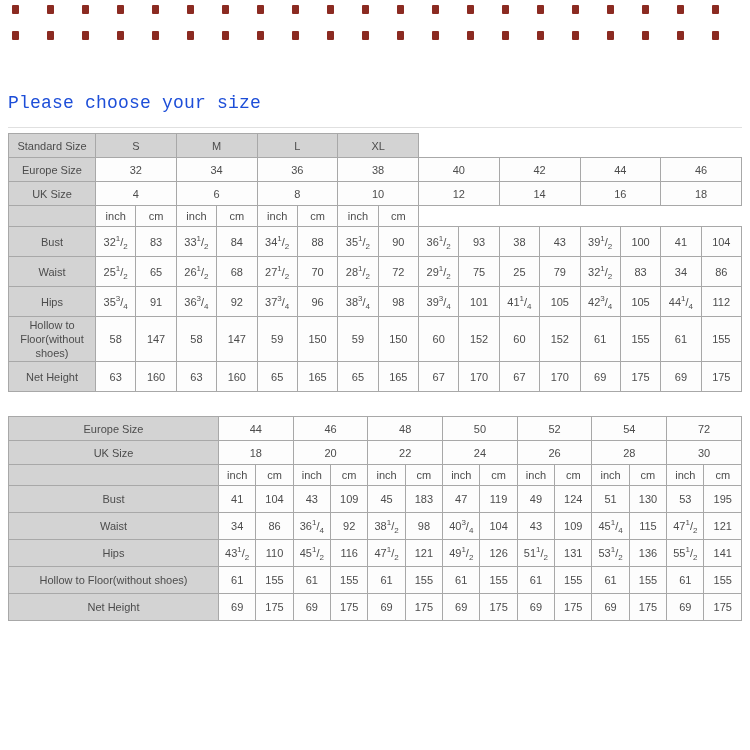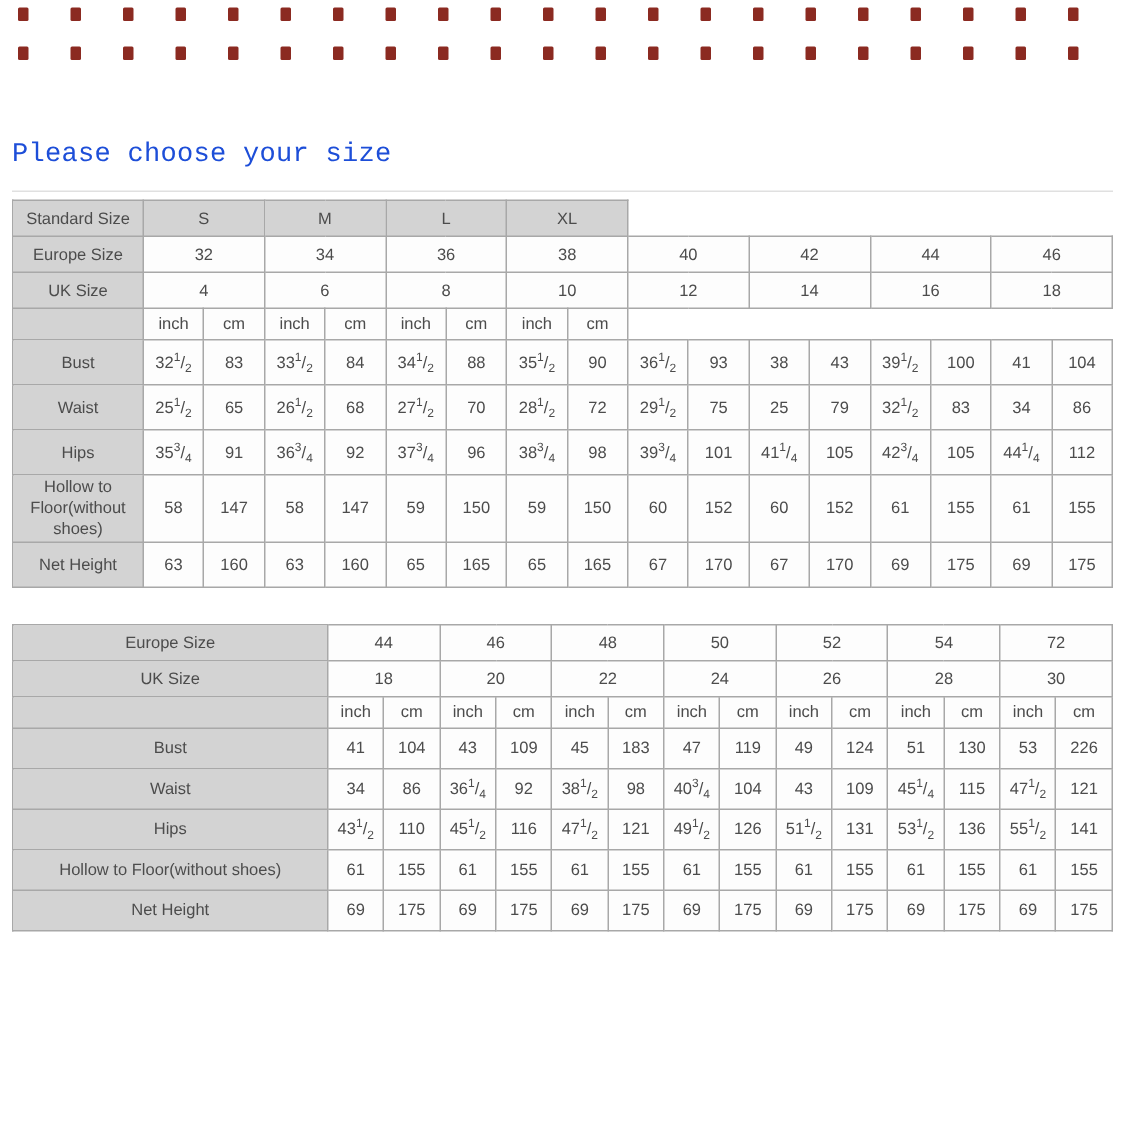--- a/index.html
+++ b/index.html
@@ -258,21 +258,21 @@
           <td>109</td>
           <td>45</td>
           <td>183</td>
           <td>47</td>
           <td>119</td>
           <td>49</td>
           <td>124</td>
           <td>51</td>
           <td>130</td>
           <td>53</td>
-          <td>226</td>
+          <td>195</td>
         </tr>
         <tr class="r-meas">
           <td class="hdr">Waist</td>
           <td>34</td>
           <td>86</td>
           <td>36<sup>1</sup>/<sub>4</sub></td>
           <td>92</td>
           <td>38<sup>1</sup>/<sub>2</sub></td>
           <td>98</td>
           <td>40<sup>3</sup>/<sub>4</sub></td>

